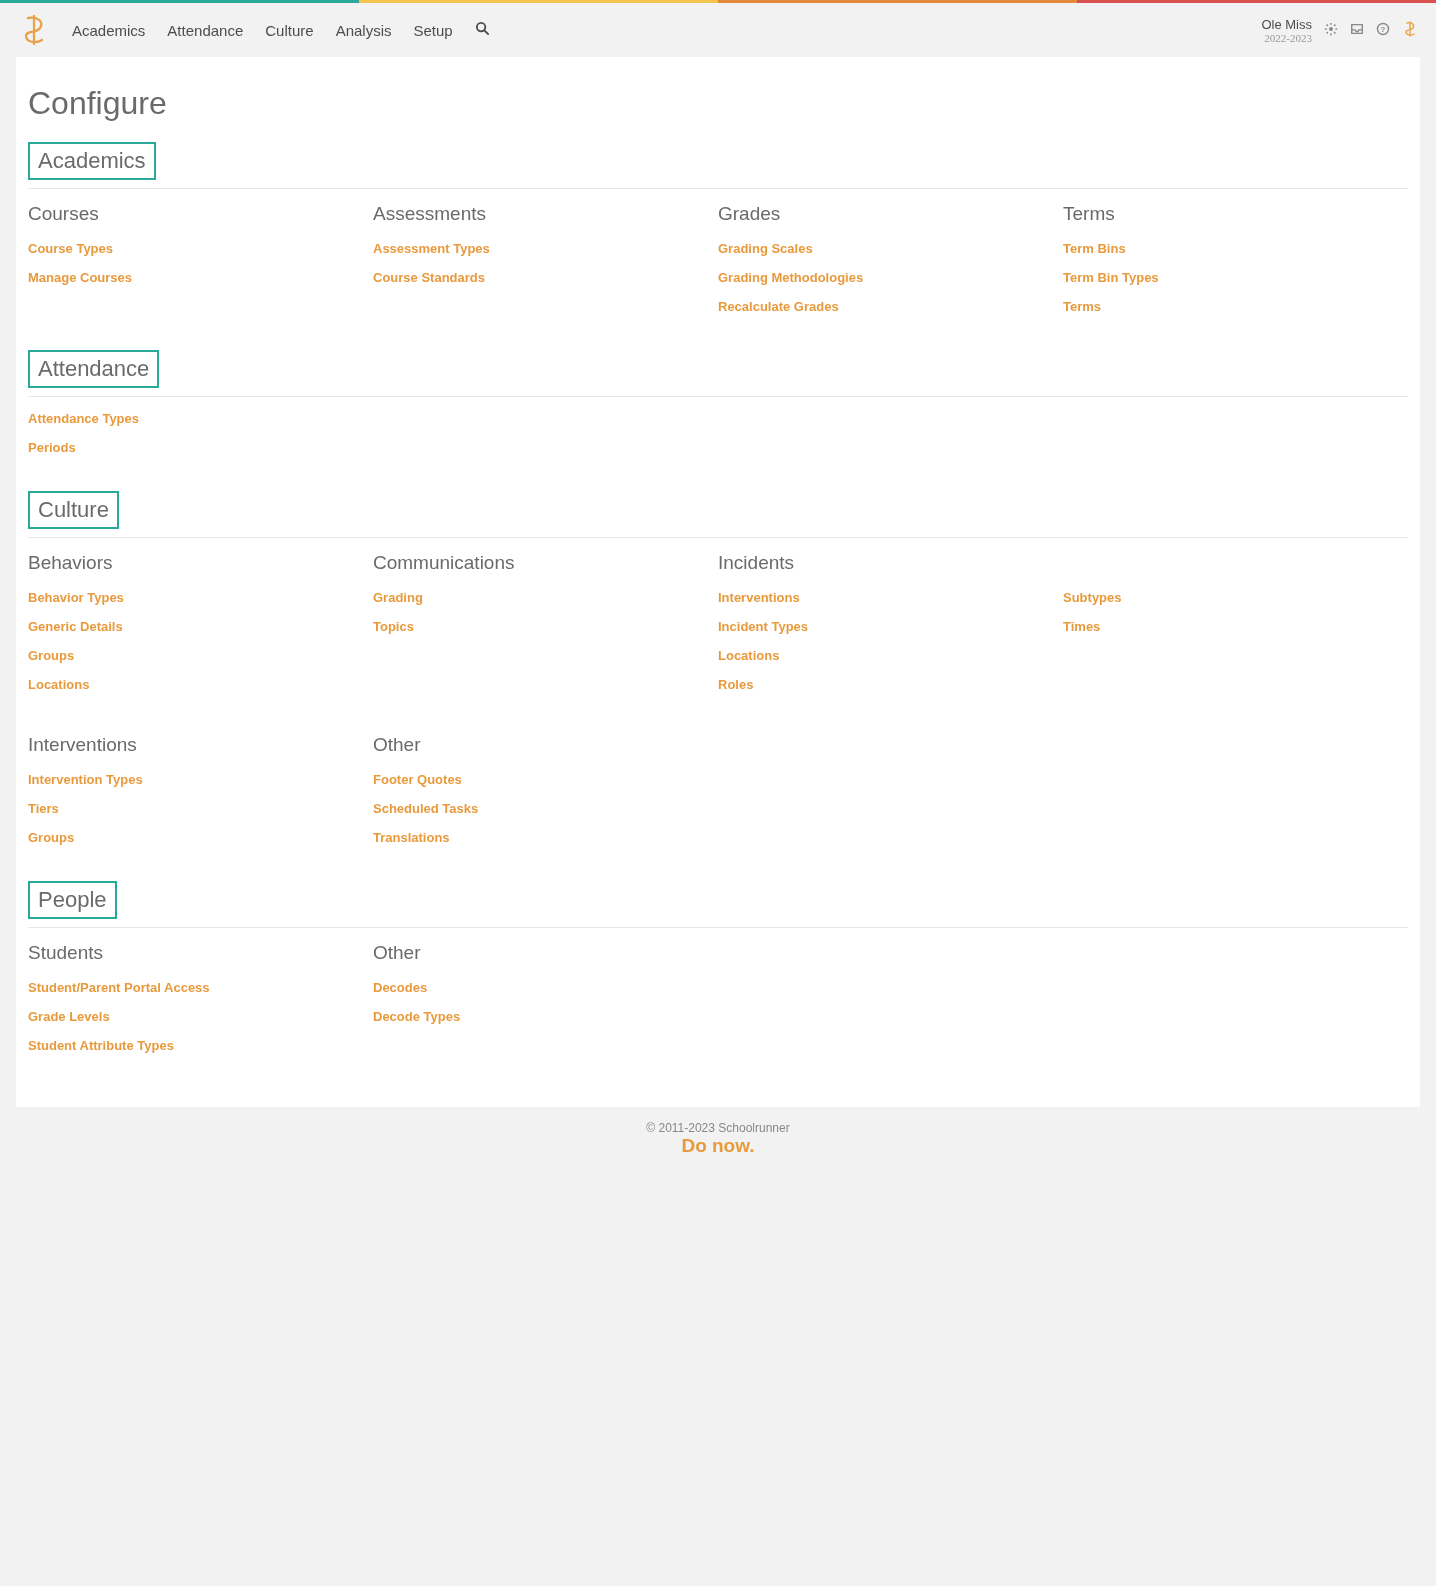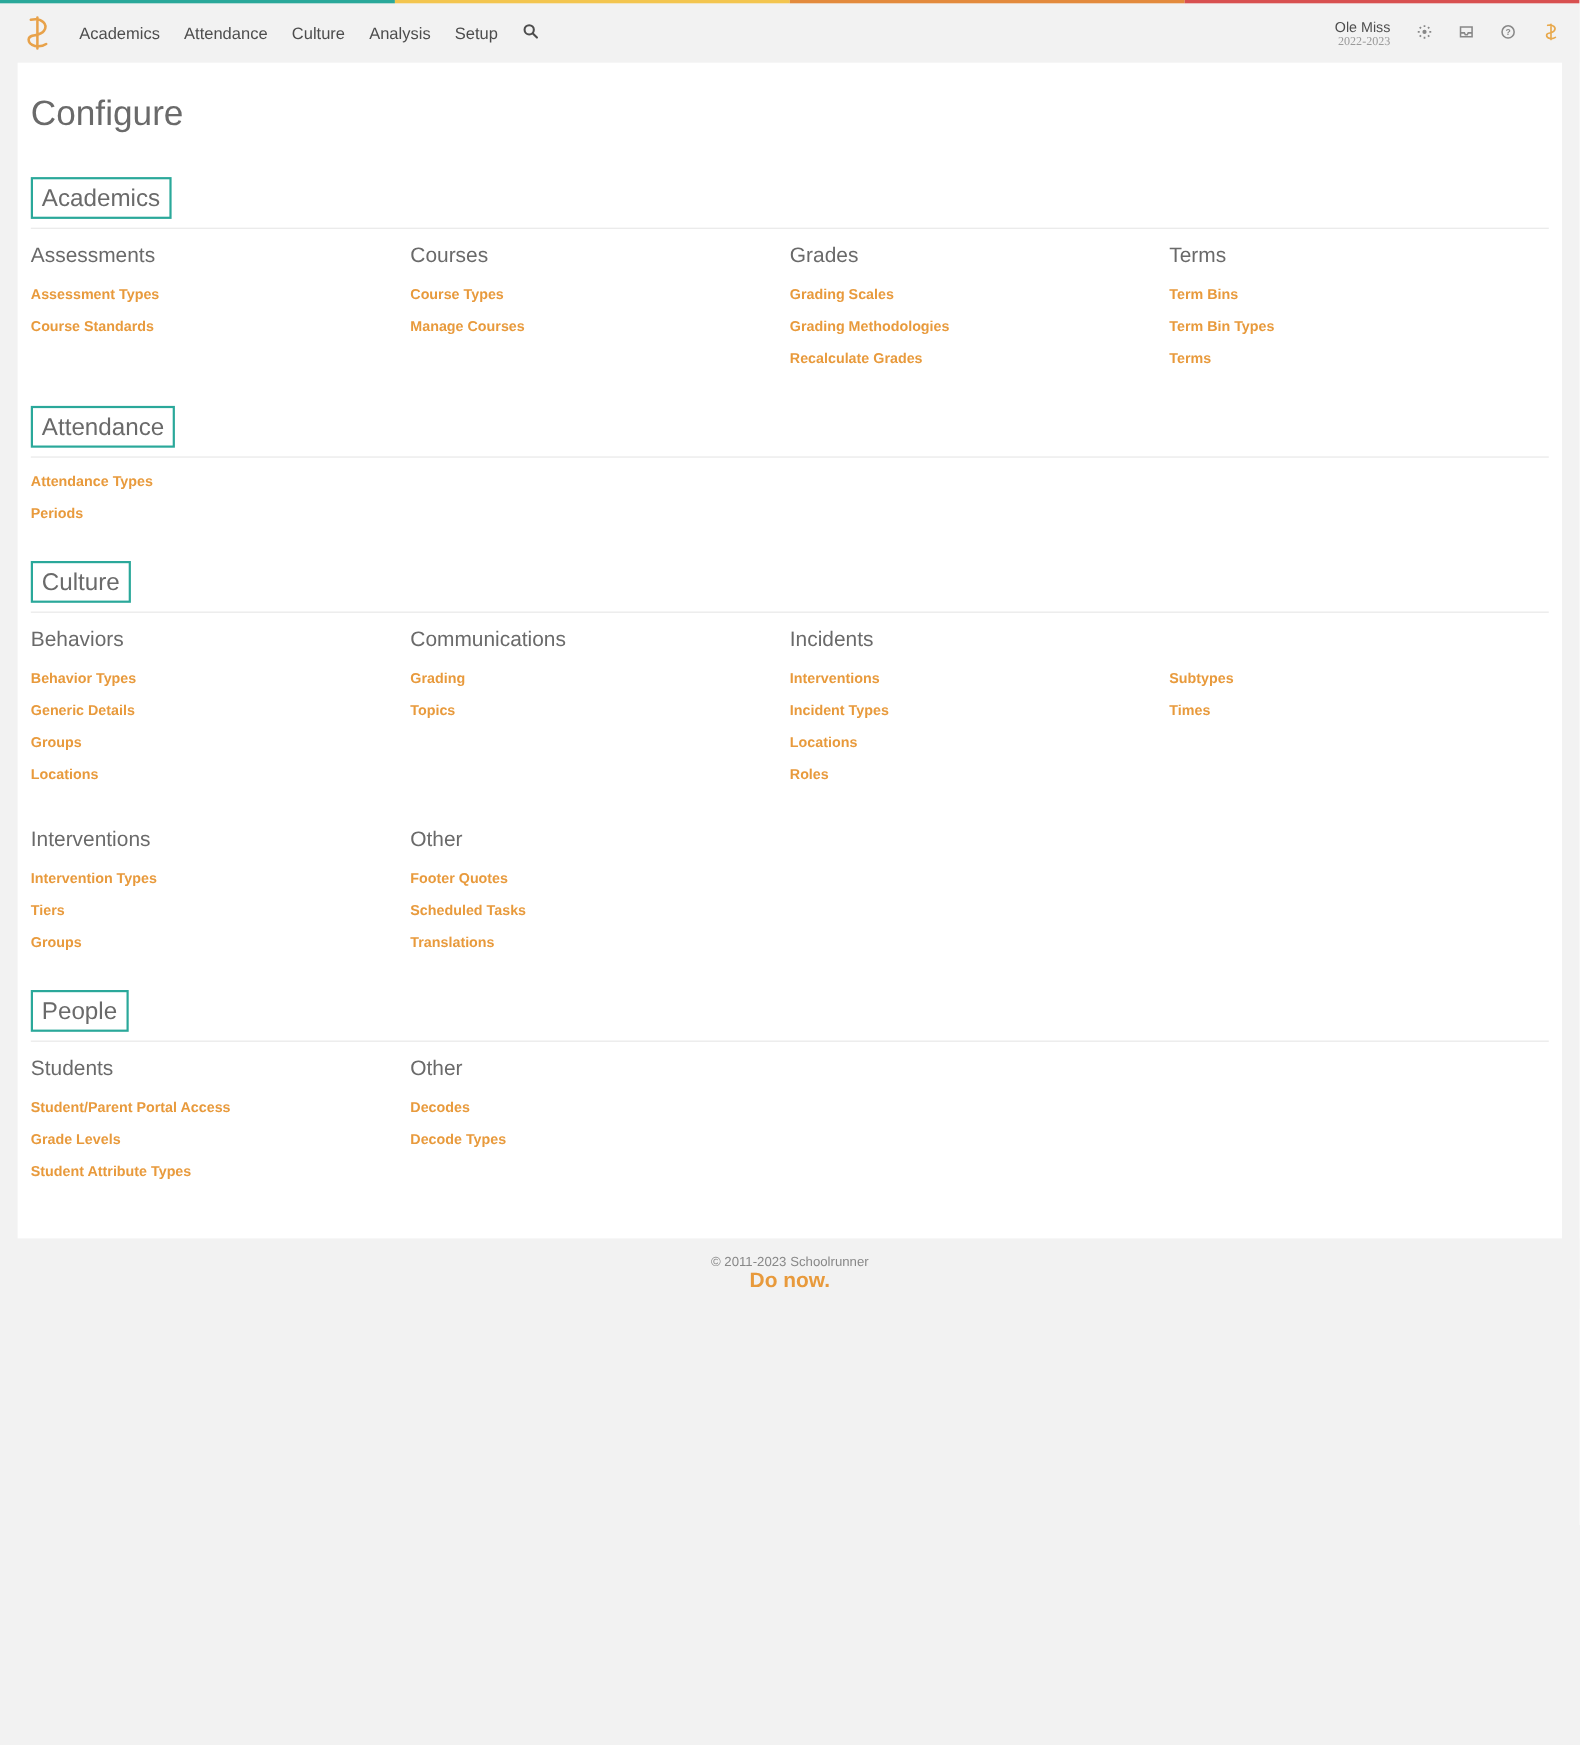--- a/index.html
+++ b/index.html
@@ -37,38 +37,38 @@
   .nav-links span { cursor: pointer; }
   .search-icon {
     margin-left: 22px;
     color: #4d4d4d;
     cursor: pointer;
   }
   .spacer { flex: 1; }
   .user-block {
     display: flex;
     align-items: center;
-    gap: 24px;
+    gap: 12px;
   }
   .user-text { text-align: right; }
   .user-name { font-size: 13px; color: #4d4d4d; }
   .user-year { font-size: 11px; color: #999; font-family: Liberation Serif, serif; }
   .icon-btn { color: #888; cursor: pointer; }
   .logo-small { color: #e8a94d; }
 
   .page {
     background: #fff;
     margin: 0 16px;
     padding: 28px 12px 40px;
   }
   .page-title {
     font-size: 32px;
     font-weight: 400;
     color: #6a6a6a;
-    margin-bottom: 39px;
+    margin-bottom: 20px;
     padding-left: 0;
   }
   .section-header {
     display: inline-block;
     border: 2px solid #2aa89a;
     padding: 4px 8px;
     font-size: 22px;
     color: #6a6a6a;
     font-weight: 400;
     margin-bottom: 0;
@@ -177,28 +177,28 @@
 </div>
 
 <div class="page">
   <h1 class="page-title">Configure</h1>
 
   
   <div class="section-header">Academics</div>
   <hr class="section-rule">
   <div class="cols">
     <div class="col">
+      <div class="subhead">Courses</div>
+      <a class="link">Course Types</a>
+      <a class="link">Manage Courses</a>
+    </div>
+    <div class="col">
       <div class="subhead">Assessments</div>
       <a class="link">Assessment Types</a>
       <a class="link">Course Standards</a>
-    </div>
-    <div class="col">
-      <div class="subhead">Courses</div>
-      <a class="link">Course Types</a>
-      <a class="link">Manage Courses</a>
     </div>
     <div class="col">
       <div class="subhead">Grades</div>
       <a class="link">Grading Scales</a>
       <a class="link">Grading Methodologies</a>
       <a class="link">Recalculate Grades</a>
     </div>
     <div class="col">
       <div class="subhead">Terms</div>
       <a class="link">Term Bins</a>

